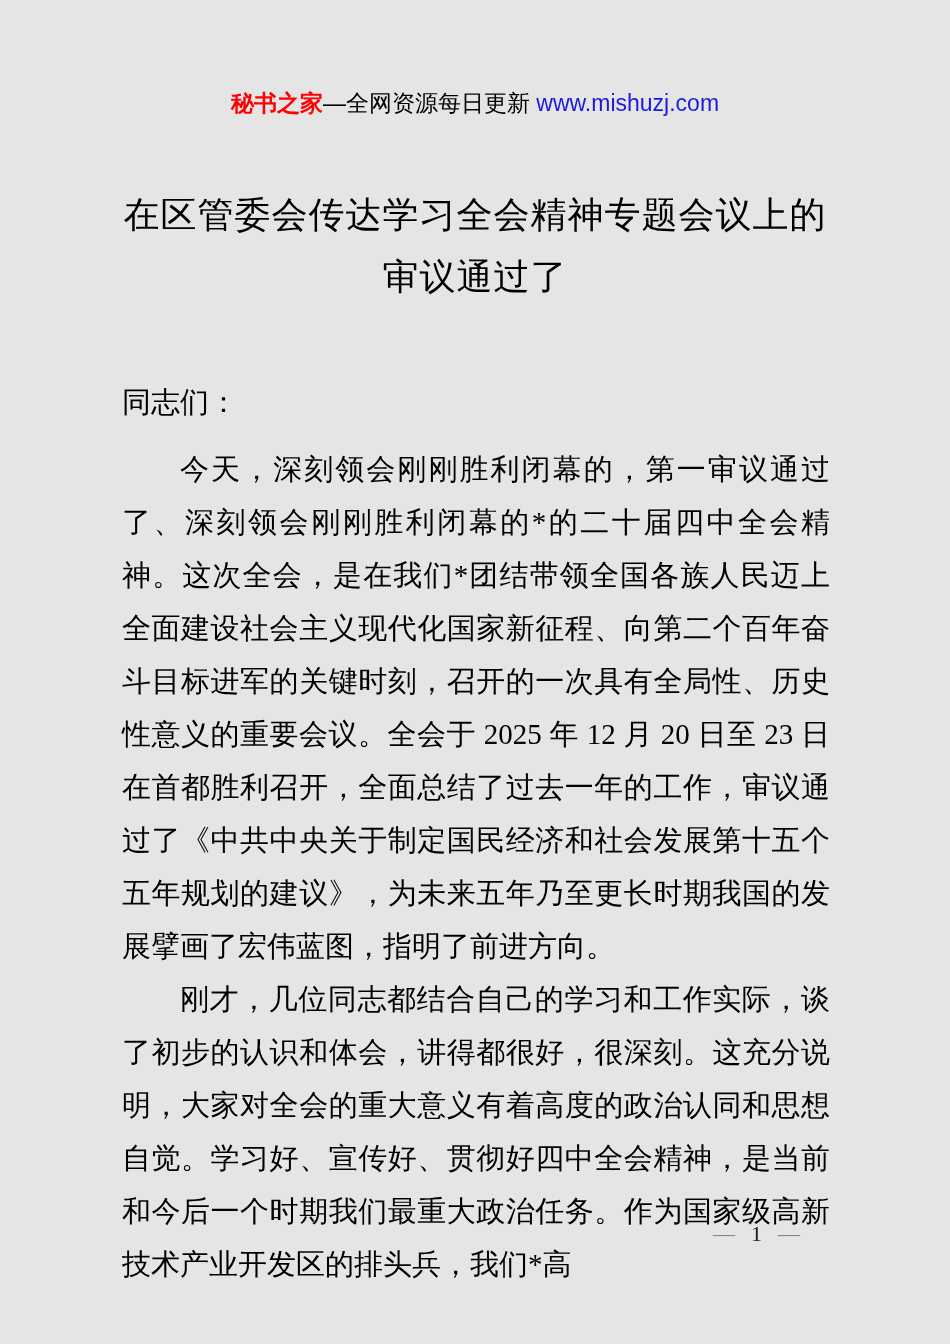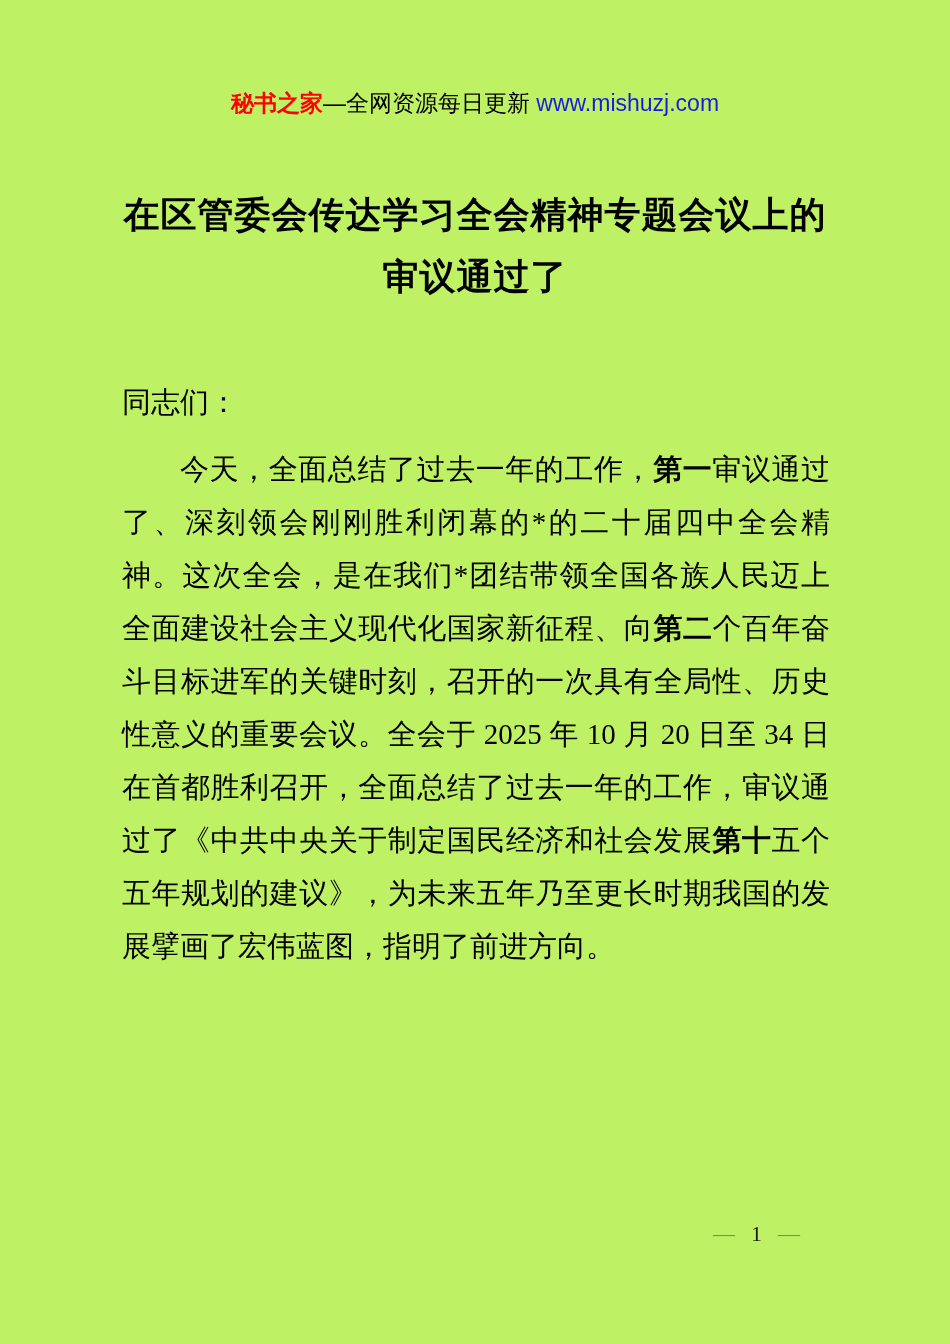--- a/index.html
+++ b/index.html
@@ -5,21 +5,21 @@
   html, body {
     margin: 0;
     padding: 0;
     background: #ffffff;
   }
   .page {
     position: relative;
     width: 950px;
     height: 1344px;
     margin: 0 auto;
-    background: #bef264;
+    background: #e5e5e5;
     color: #000000;
     overflow: hidden;
     font-family: "Liberation Serif", serif;
   }
   
   .site-header {
     padding-top: 88px;
     text-align: center;
     font-size: 23px;
     line-height: 30px;
@@ -40,40 +40,40 @@
   
   .doc-title {
     margin: 66px 60px 0;
     text-align: center;
     font-size: 36px;
     line-height: 62px;
     font-weight: 500;
     font-family: "Liberation Sans", sans-serif;
     letter-spacing: 1px;
   }
-  .doc-title .t-line { display: block; font-weight: bold; }
+  .doc-title .t-line { display: block; }
   
   .doc-body {
     margin: 68px 120px 0 122px;
     font-size: 29px;
     line-height: 53px;
     text-align: justify;
     font-family: "Liberation Serif", serif;
   }
   .salutation {
     margin: 0;
     text-indent: 0;
     font-family: Liberation Serif, serif;
   }
   .para {
     margin: 14px 0 0 0;
     text-indent: 2em;
   }
   .para + .para { margin-top: 0; }
-  .para .bold { font-weight: bold; }
+  .para .bold { font-weight: normal; }
   
   .page-footer {
     position: absolute;
     bottom: 97px;
     right: 150px;
     font-size: 22px;
     font-family: "Liberation Serif", serif;
     color: #000000;
     white-space: nowrap;
   }
@@ -89,20 +89,21 @@
     <span class="brand">秘书之家</span><span class="tagline">—全网资源每日更新 </span><a class="url" href="#">www.mishuzj.com</a>
   </header>
 
   <h1 class="doc-title">
     <span class="t-line">在区管委会传达学习全会精神专题会议上的</span>
     <span class="t-line">审议通过了</span>
   </h1>
 
   <main class="doc-body">
     <p class="salutation">同志们：</p>
-    <p class="para"><span>今天，全面总结了过去一年的工作，</span><span class="bold">第一</span><span>审议通过了、深刻领会刚刚胜利闭幕的*的二十届四中全会精神。这次全会，是在我们*团结带领全国各族人民迈上全面建设社会主义现代化国家新征程、向</span><span class="bold">第二</span><span>个百年奋斗目标进军的关键时刻，召开的一次具有全局性、历史性意义的重要会议。全会于 2025 年 10 月 20 日至 34 日在首都胜利召开，全面总结了过去一年的工作，审议通过了《中共中央关于制定国民经济和社会发展</span><span class="bold">第十</span><span>五个五年规划的建议》，为未来五年乃至更长时期我国的发展擘画了宏伟蓝图，指明了前进方向。</span></p>
+    <p class="para"><span>今天，深刻领会刚刚胜利闭幕的，</span><span class="bold">第一</span><span>审议通过了、深刻领会刚刚胜利闭幕的*的二十届四中全会精神。这次全会，是在我们*团结带领全国各族人民迈上全面建设社会主义现代化国家新征程、向</span><span class="bold">第二</span><span>个百年奋斗目标进军的关键时刻，召开的一次具有全局性、历史性意义的重要会议。全会于 2025 年 12 月 20 日至 23 日在首都胜利召开，全面总结了过去一年的工作，审议通过了《中共中央关于制定国民经济和社会发展</span><span class="bold">第十</span><span>五个五年规划的建议》，为未来五年乃至更长时期我国的发展擘画了宏伟蓝图，指明了前进方向。</span></p>
+    <p class="para"><span>刚才，几位同志都结合自己的学习和工作实际，谈了初步的认识和体会，讲得都很好，很深刻。这充分说明，大家对全会的重大意义有着高度的政治认同和思想自觉。学习好、宣传好、贯彻好四中全会精神，是当前和今后一个时期我们最重大政治任务。作为国家级高新技术产业开发区的排头兵，我们*高</span></p>
   </main>
 
   <footer class="page-footer">
     <span class="dash">—</span><span class="pagenum">1</span><span class="dash">—</span>
   </footer>
 
 </div>
 
 </body></html>

